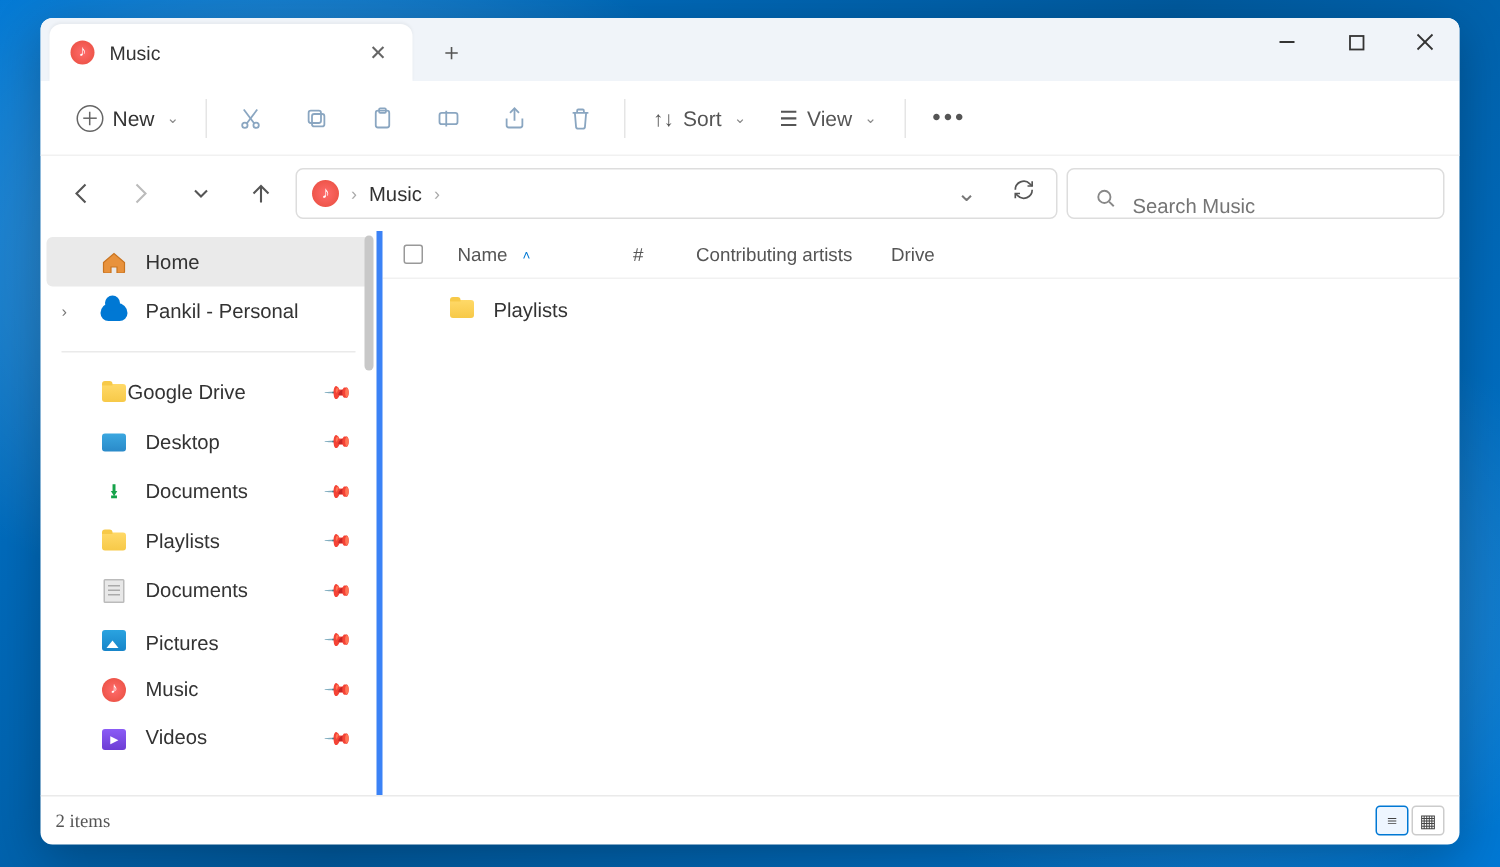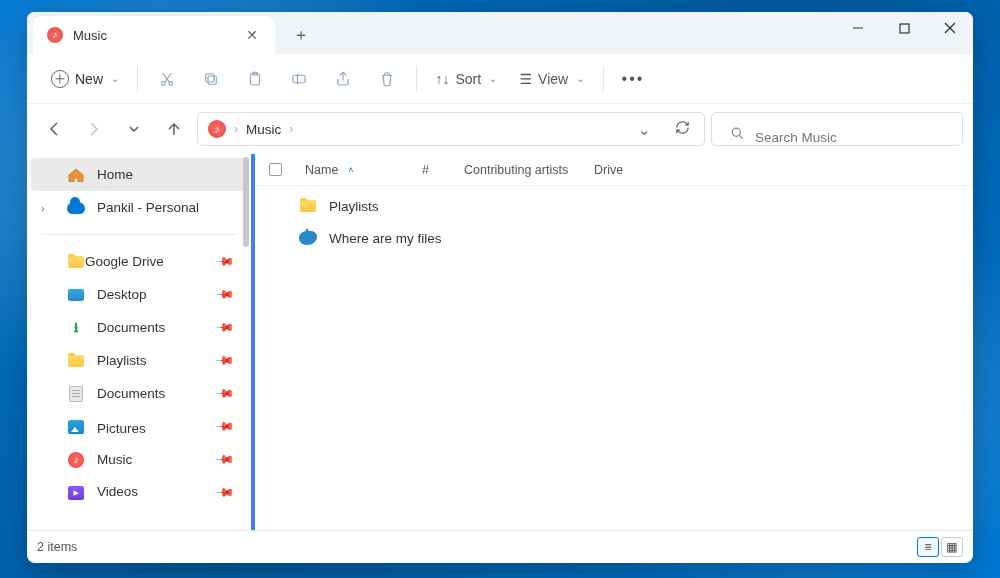--- a/index.html
+++ b/index.html
@@ -75,21 +75,21 @@
     .col.name { width: 117px; }
     .col.num { width: 42px; }
     .col.title { width: 166px; }
     .col.artists { width: 130px; }
     .col.album { width: 138px; }
     .sort-arrow { font-size: 9px; color: #0078d4; margin-left: 4px; }
     .file-list { flex: 1; padding: 4px 14px; }
     .file-row { height: 32px; display: flex; align-items: center; font-size: 13.5px; color: #333; padding-left: 30px; gap: 12px; border-radius: 4px; cursor: pointer; }
     .ico-dolphin { width: 18px; height: 14px; background: #2a8ac9; border-radius: 50% 40% 60% 50%; position: relative; }
     .ico-dolphin::before { content: ''; position: absolute; top: -3px; left: 5px; width: 0; height: 0; border-left: 3px solid transparent; border-right: 3px solid transparent; border-bottom: 5px solid #2a8ac9; }
-    .statusbar { height: 26px; border-top: 1px solid #eaeaea; display: flex; align-items: center; padding: 16px 10px; font-size: 12.5px; color: #555; justify-content: space-between; }
+    .statusbar { height: 26px; border-top: 1px solid #eaeaea; display: flex; align-items: center; padding: 16px 10px; font-size: 12.5px; color: #555; justify-content: space-between; font-family: Liberation Serif, serif; }
     .view-toggles { display: flex; gap: 2px; }
     .view-toggle { width: 22px; height: 20px; border: 1px solid #ccc; border-radius: 3px; display: flex; align-items: center; justify-content: center; font-size: 12px; color: #444; cursor: pointer; }
     .view-toggle.active { border-color: #0078d4; background: #eef6ff; }
   </style>
 </head>
 <body>
 
 <div class="bg-swoosh"></div>
 
 <div class="window">
@@ -342,26 +342,20 @@
             <span>Drive</span>
           </div>
       </div>
       <div class="file-list">
         <div class="file-row">
           <span class="sb-ico">
               <span class="ico-folder"></span>
             </span>
           <span>Playlists</span>
         </div>
-        <div class="file-row">
-          <span class="sb-ico">
-              <span class="ico-dolphin"></span>
-            </span>
-          <span>Where are my files</span>
-        </div>
       </div>
     </div>
   </div>
 
   <div class="statusbar">
     <span>2 items</span>
     <div class="view-toggles">
       <div class="view-toggle active">≡</div>
       <div class="view-toggle">▦</div>
     </div>

